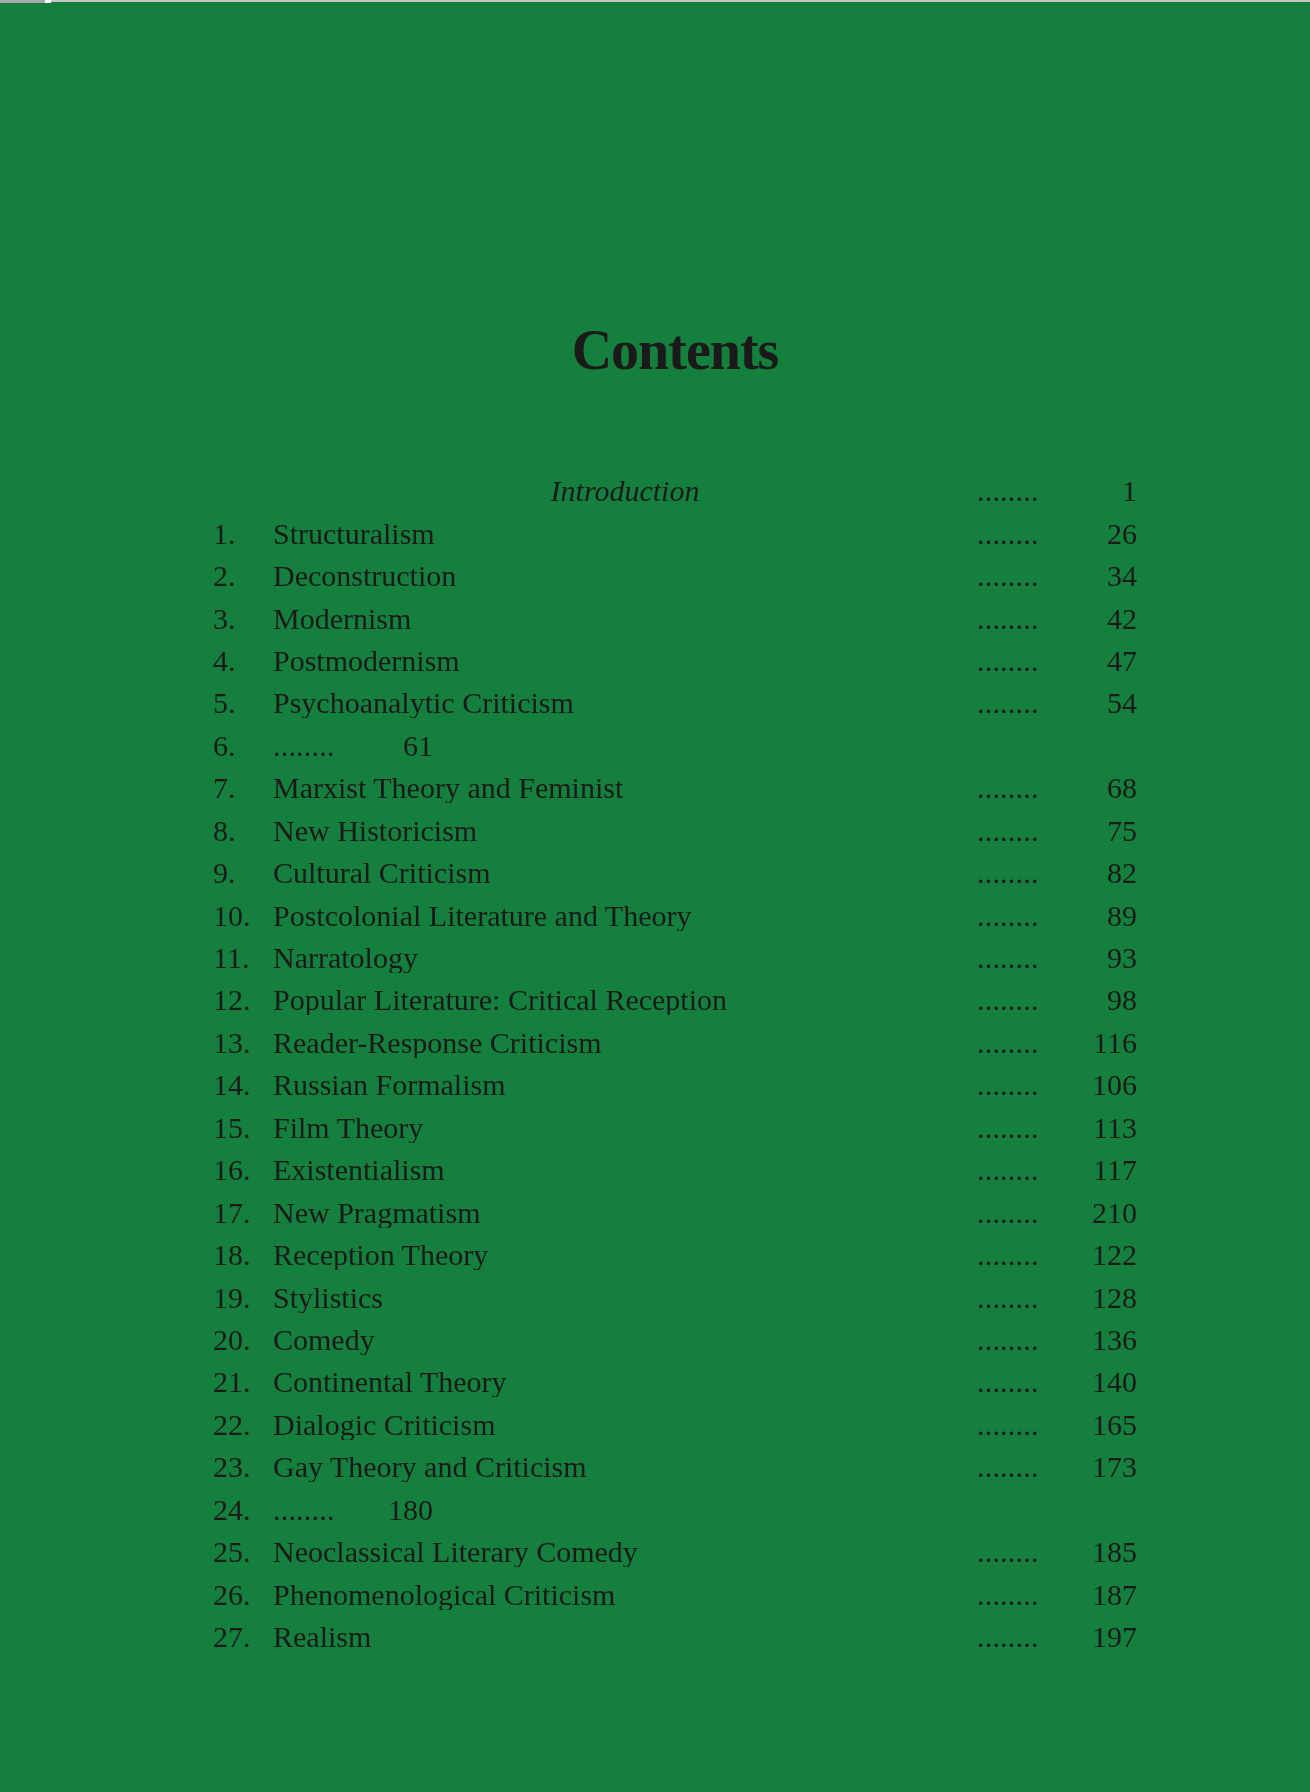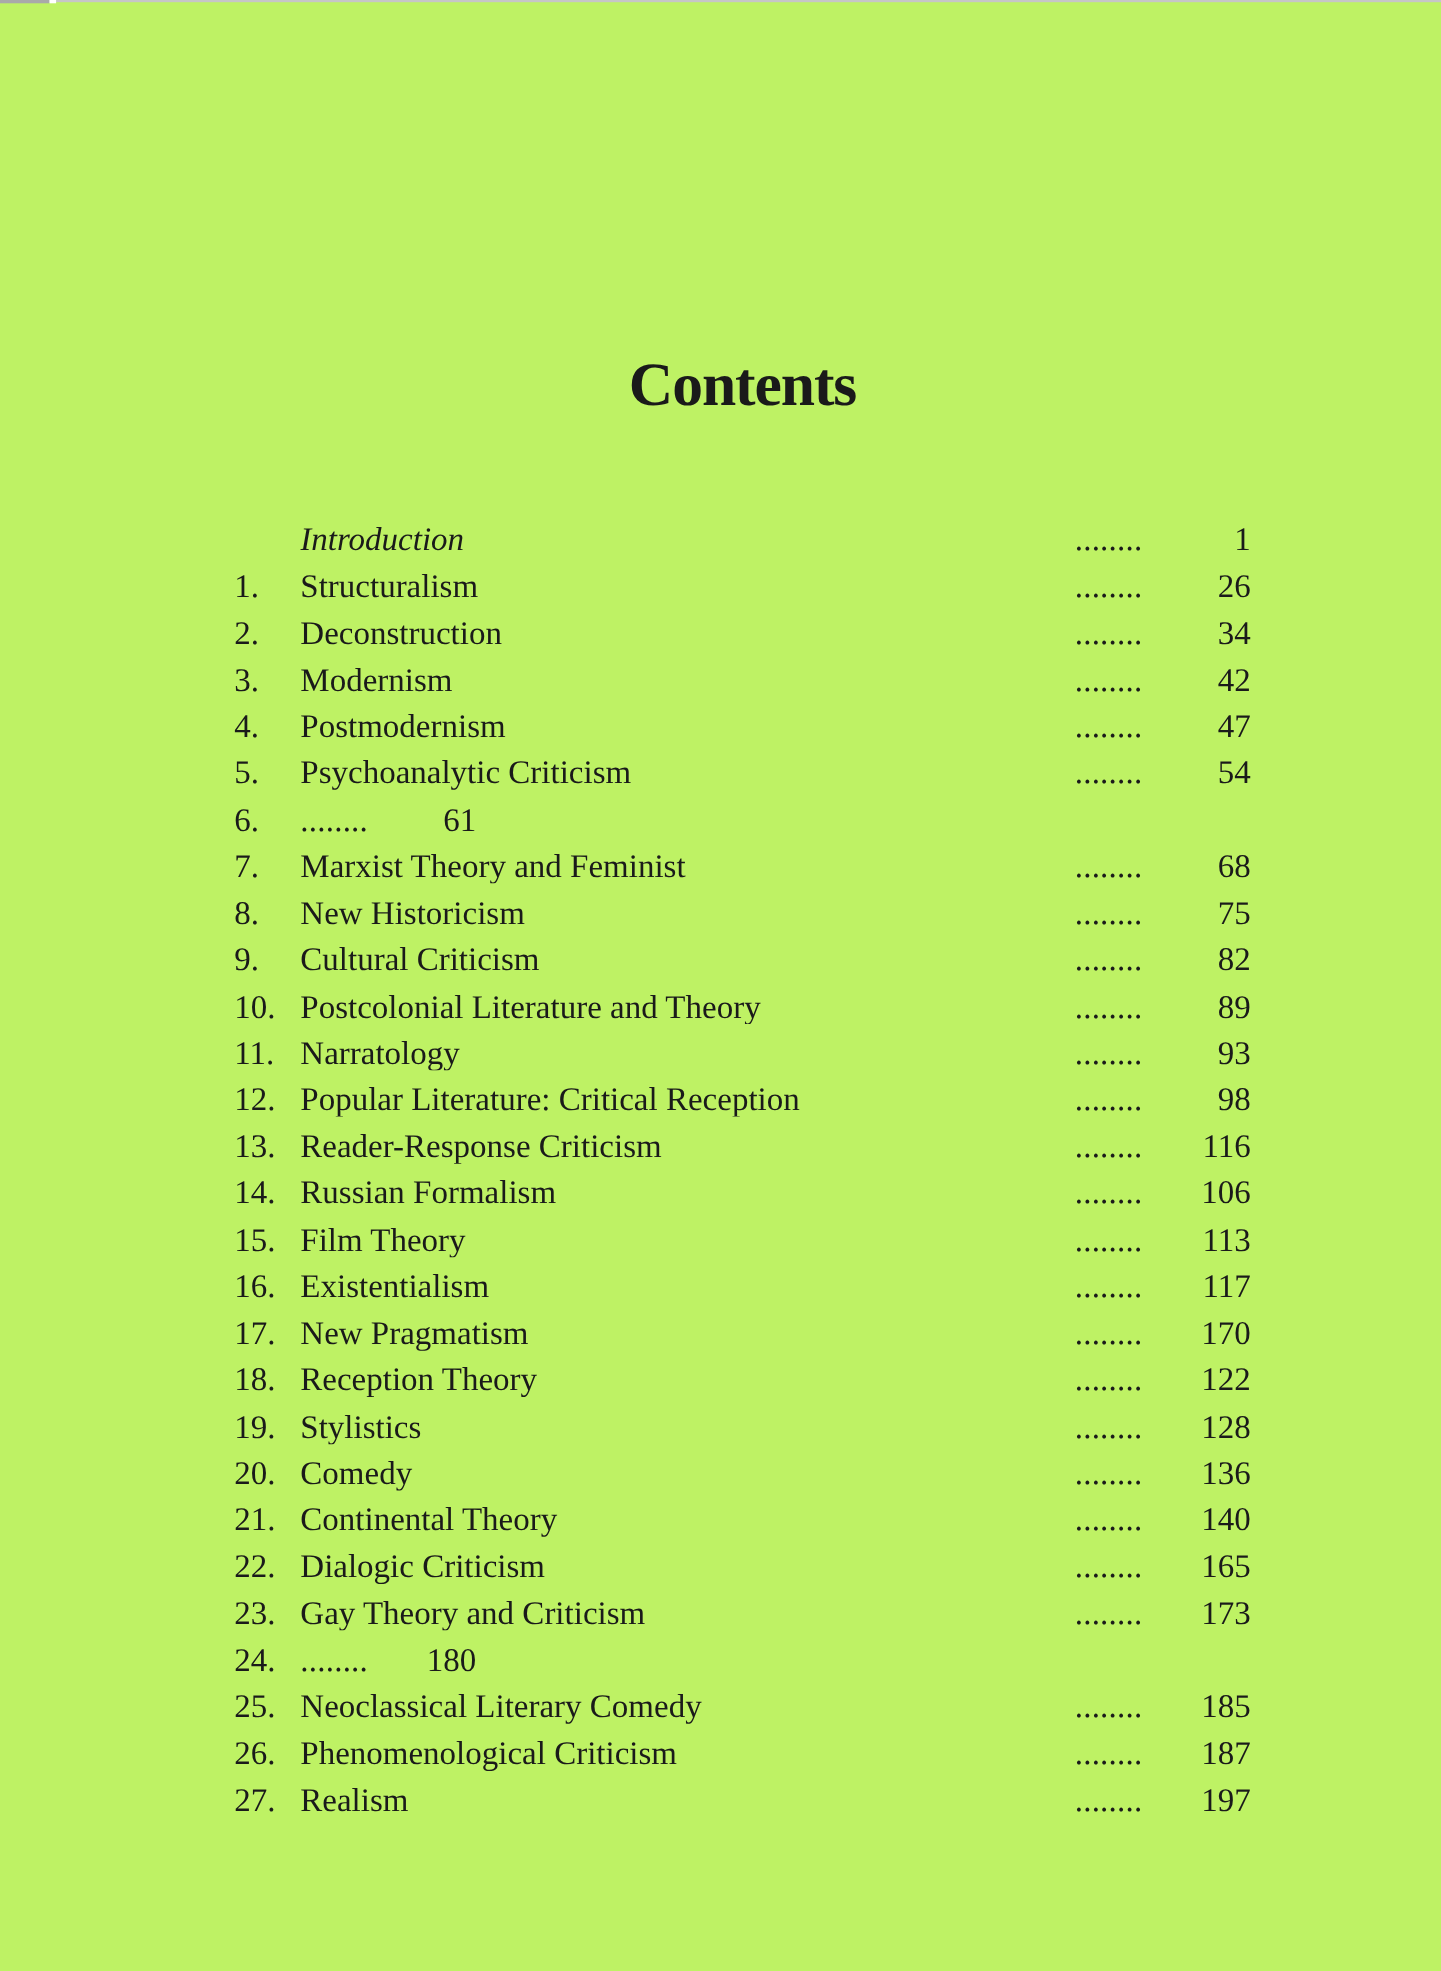--- a/index.html
+++ b/index.html
@@ -1,20 +1,20 @@
 <!DOCTYPE html>
 <html style="--text-color: #1a1a1a; --scanbar-color: #c6c6c6; --scanbar-dark-color: #a9a9a9;"><head>
 <meta charset="utf-8">
 <style>
   html,body{margin:0;padding:0;background:#ffffff;}
   .page{
     position:relative;
     width:1310px;
     height:1792px;
-    background:#bef264;
+    background:#15803d;
     font-family:"Liberation Serif","DejaVu Serif",serif;
     color:var(--text-color,#1a1a1a);
     overflow:hidden;
   }
   
   .scan-bar{position:absolute;top:0;left:0;width:100%;height:2px;background:var(--scanbar-color,#c6c6c6);}
   .scan-bar-dark{position:absolute;top:0;left:0;width:45px;height:3px;background:var(--scanbar-dark-color,#a9a9a9);}
   .scan-bar-gap{position:absolute;top:0;left:45px;width:6px;height:3px;background:#ffffff;}
 
   .title{
@@ -39,21 +39,21 @@
   .toc-row{
     display:flex;
     align-items:center;
     height:42.45px;
     font-size:30px;
     line-height:1;
     white-space:nowrap;
   }
   .num{width:60px;flex:0 0 auto;}
   .ttl{flex:1 1 auto;overflow:hidden;}
-  .ttl.italic{font-style:italic;}
+  .ttl.italic{font-style:italic;text-align:center;}
   .dots{
     width:60px;flex:0 0 auto;
     letter-spacing:0.2px;
     overflow:hidden;
   }
   .pg{width:100px;flex:0 0 auto;text-align:right;}
 </style>
 </head>
 <body>
 
@@ -163,21 +163,21 @@
       <div class="toc-row">
     <span class="num">16.</span>
     <span class="ttl">Existentialism</span>
     <span class="dots">........</span>
     <span class="pg">117</span>
   </div>
       <div class="toc-row">
     <span class="num">17.</span>
     <span class="ttl">New Pragmatism</span>
     <span class="dots">........</span>
-    <span class="pg">170</span>
+    <span class="pg">210</span>
   </div>
       <div class="toc-row">
     <span class="num">18.</span>
     <span class="ttl">Reception Theory</span>
     <span class="dots">........</span>
     <span class="pg">122</span>
   </div>
       <div class="toc-row">
     <span class="num">19.</span>
     <span class="ttl">Stylistics</span>

